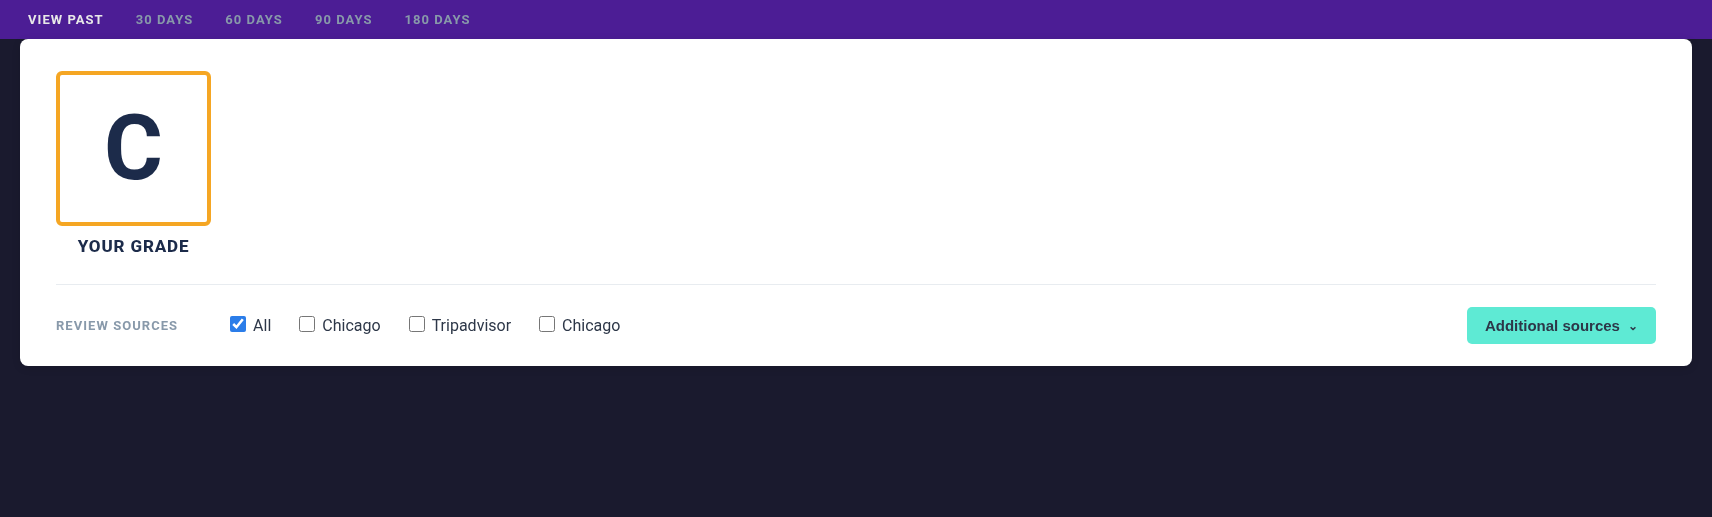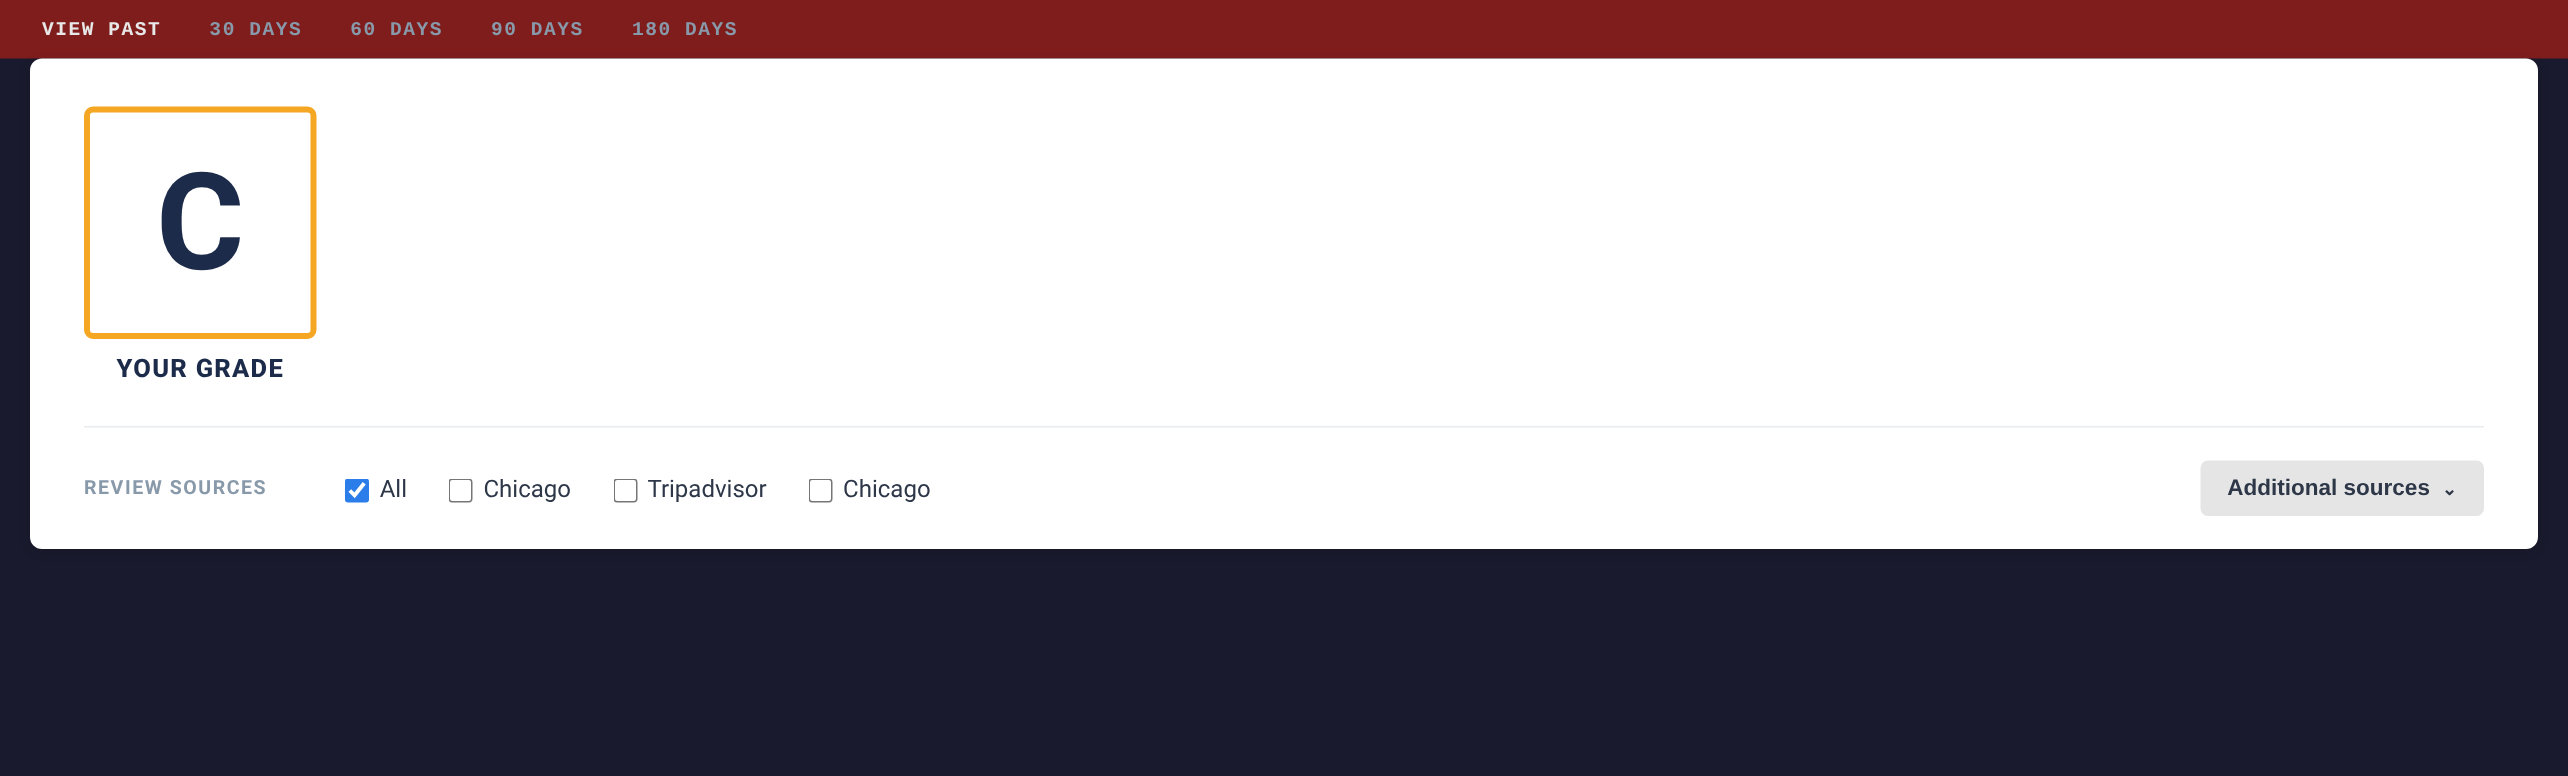--- a/index.html
+++ b/index.html
@@ -10,25 +10,24 @@
 
     body {
       background-color: #1a1a2e;
       font-family: -apple-system, BlinkMacSystemFont, 'Segoe UI', Roboto, sans-serif;
       width: 1712px;
       min-height: 517px;
       overflow: hidden;
     }
 
     .top-bar {
-      background-color: #7f1d1d;
+      background-color: #4c1d95;
       display: flex;
       padding: 12px 28px;
       gap: 32px;
-      font-family: Liberation Mono, monospace;
     }
 
     .top-bar-label {
       color: #e8e8e8;
       font-size: 13px;
       font-weight: 700;
       letter-spacing: 0.08em;
       text-transform: uppercase;
     }
 
@@ -125,21 +124,21 @@
 
     .checkbox-group {
       display: flex;
       align-items: center;
       gap: 28px;
       flex: 1;
     }
 
     .checkbox-item {
       display: flex;
-      align-items: flex-end;
+      align-items: flex-start;
       gap: 7px;
       cursor: pointer;
     }
 
     .checkbox-item input[type="checkbox"] {
       width: 16px;
       height: 16px;
       accent-color: #2b7de9;
       cursor: pointer;
     }
@@ -147,21 +146,21 @@
     .checkbox-label {
       font-size: 16px;
       color: #2d3748;
       font-weight: 400;
     }
 
     .additional-sources-btn {
       display: flex;
       align-items: center;
       gap: 8px;
-      background-color: #e5e5e5;
+      background-color: #5eead4;
       border: none;
       border-radius: 5px;
       padding: 10px 18px;
       cursor: pointer;
       font-size: 15px;
       font-weight: 600;
       color: #2d3748;
       white-space: nowrap;
     }
 

